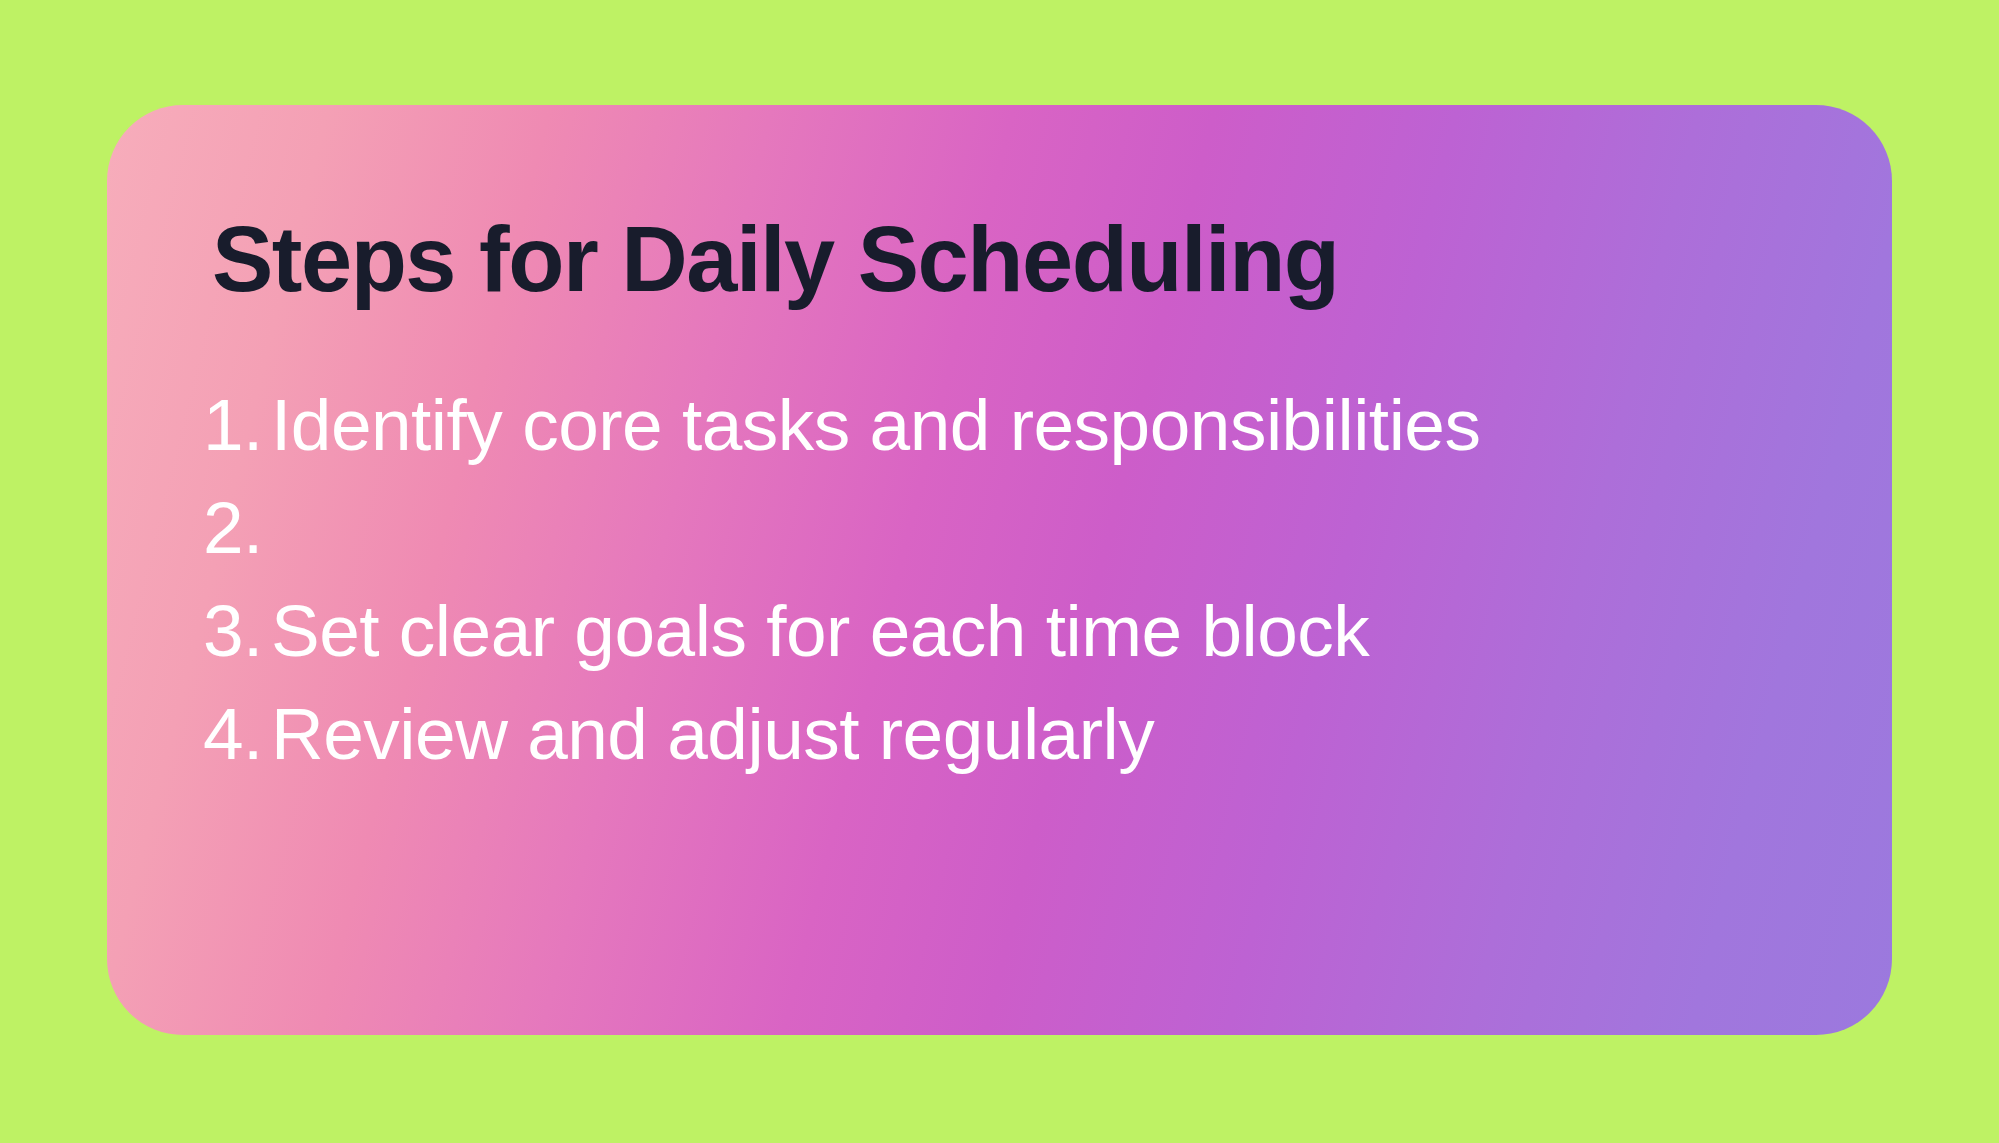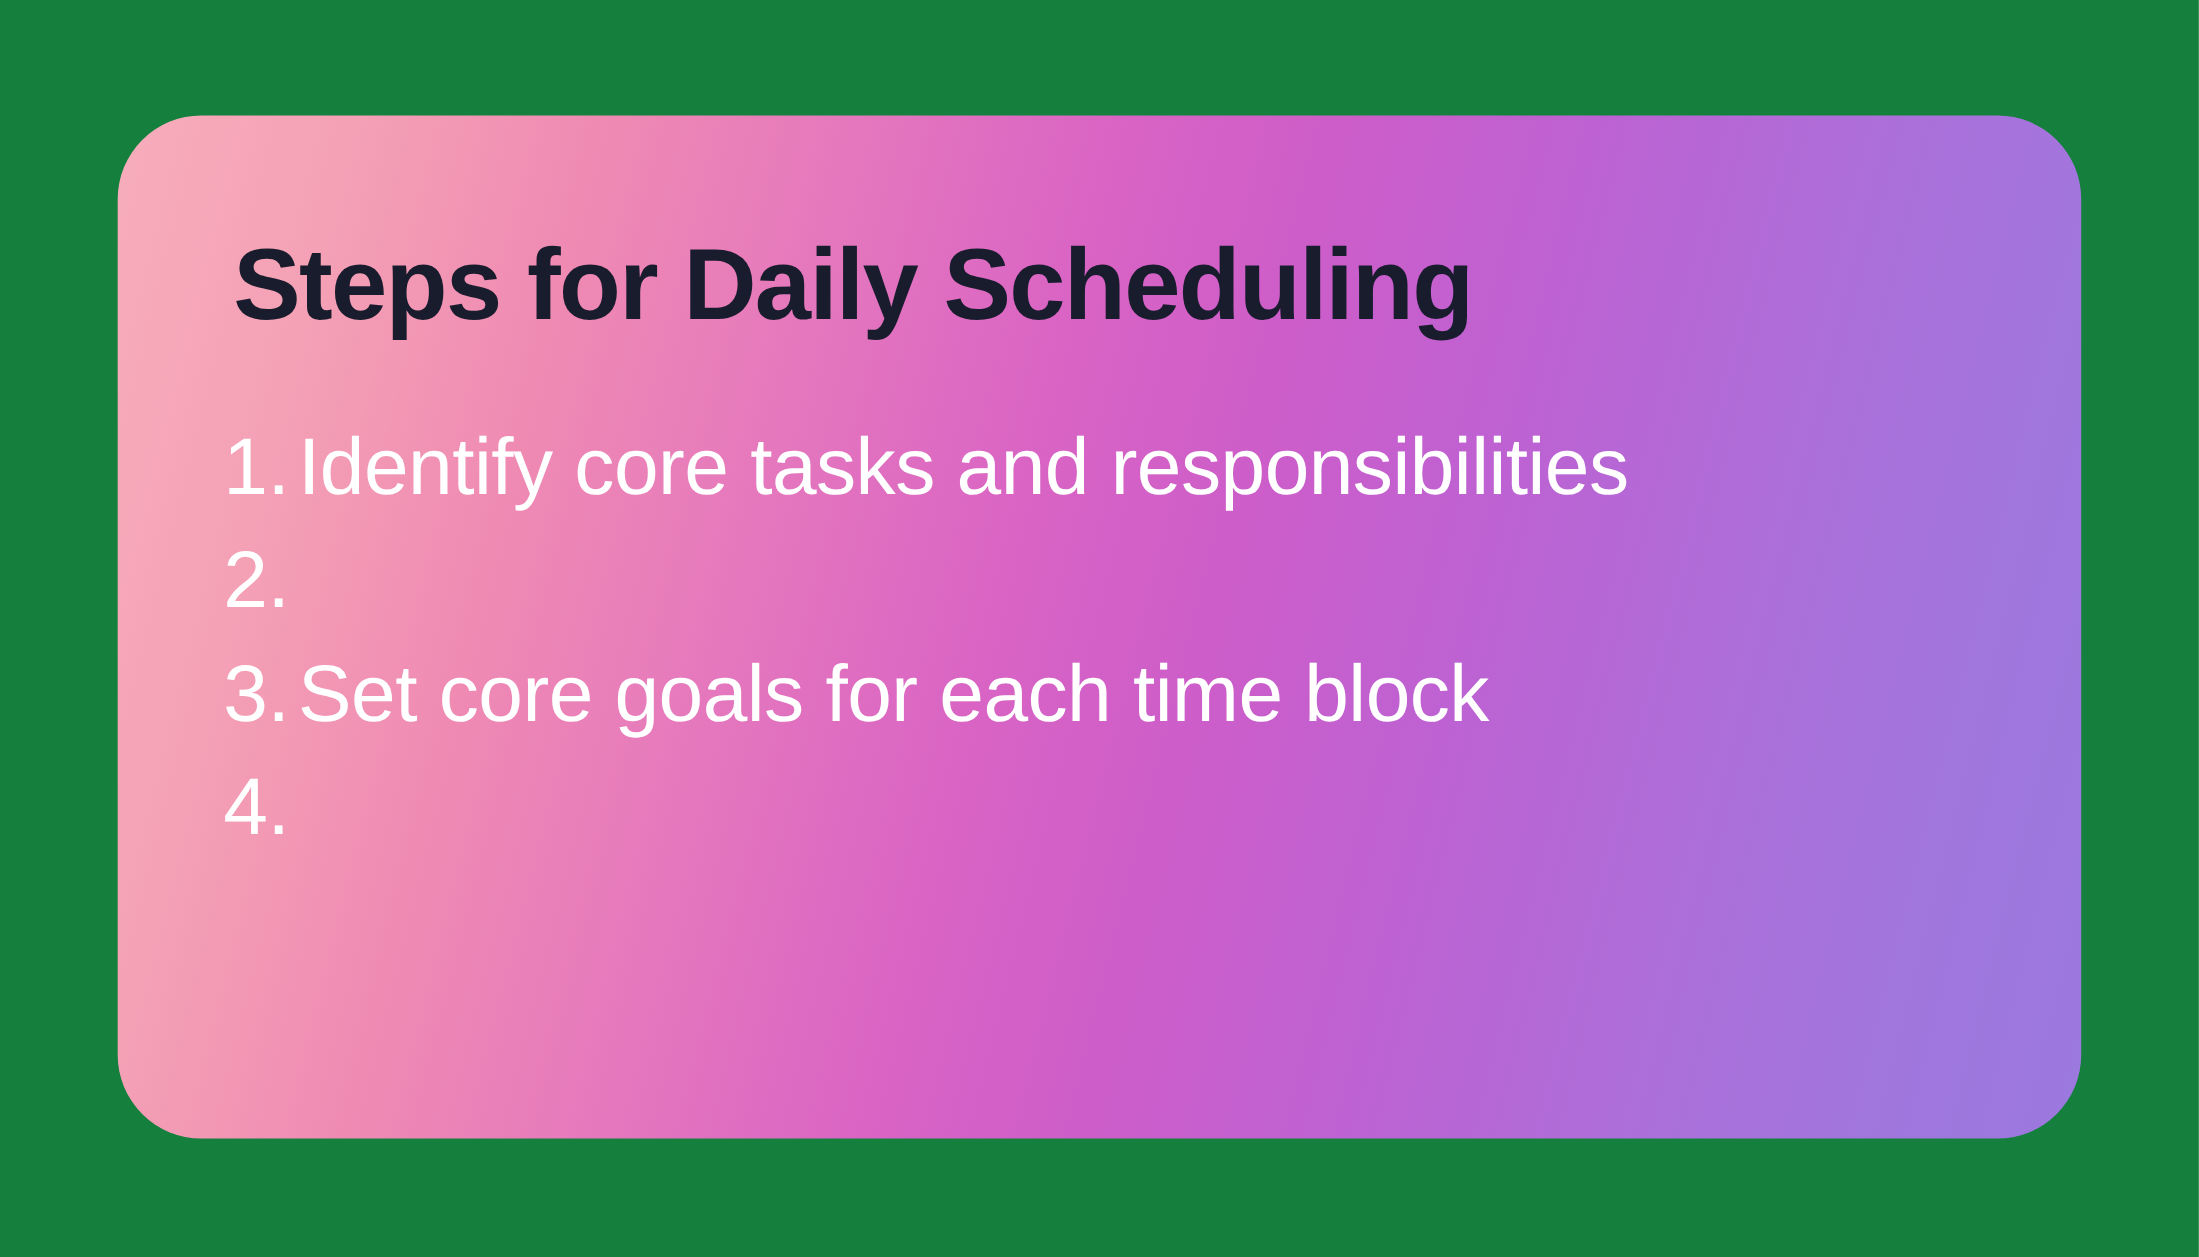--- a/index.html
+++ b/index.html
@@ -12,21 +12,21 @@
     height: 1143px;
     background: #fdf1ee;
     font-family: "Liberation Sans", "DejaVu Sans", sans-serif;
     overflow: hidden;
   }
 
   .stage {
     position: relative;
     width: 1999px;
     height: 1143px;
-    background: #15803d;
+    background: #bef264;
   }
 
   .card {
     position: absolute;
     left: 107px;
     top: 105px;
     width: 1785px;
     height: 930px;
     border-radius: 76px;
     background: linear-gradient(104deg,
@@ -117,25 +117,26 @@
           <span class="step-number">1.</span>
           <span class="step-text">Identify core tasks and responsibilities</span>
         </li>
 
         <li class="step-item">
           <span class="step-number">2.</span>
         </li>
 
         <li class="step-item">
           <span class="step-number">3.</span>
-          <span class="step-text">Set core goals for each time block</span>
+          <span class="step-text">Set clear goals for each time block</span>
         </li>
 
         <li class="step-item">
           <span class="step-number">4.</span>
+          <span class="step-text">Review and adjust regularly</span>
         </li>
 
       </ol>
 
     </div>
   </div>
 
 </div>
 
 </body></html>

